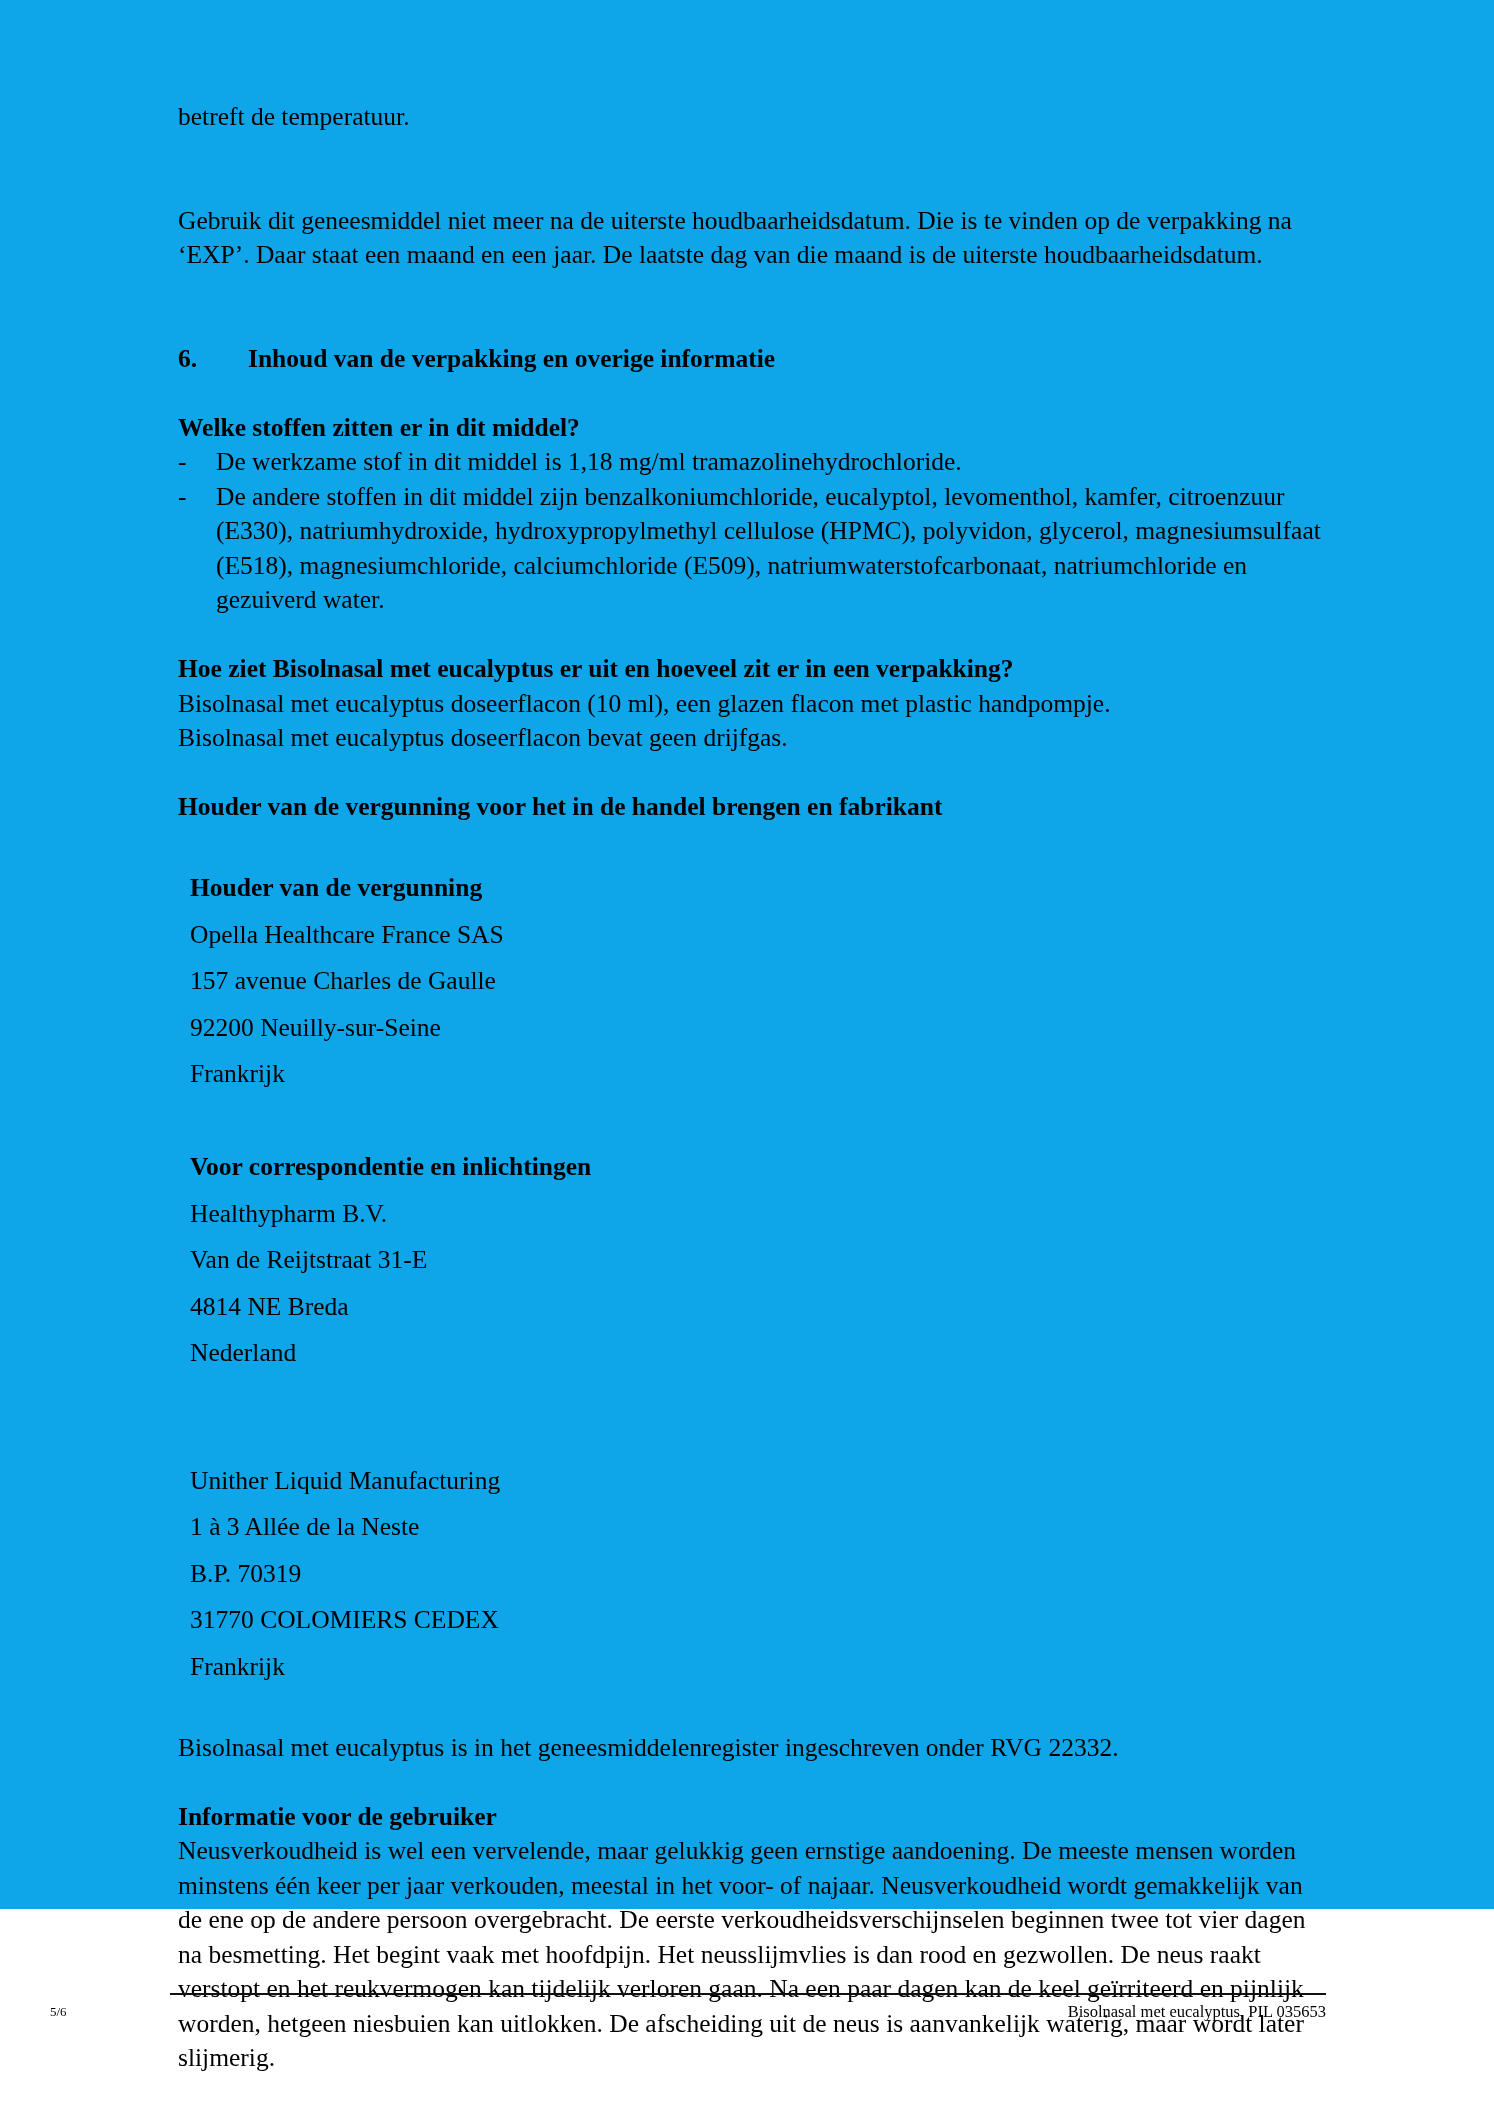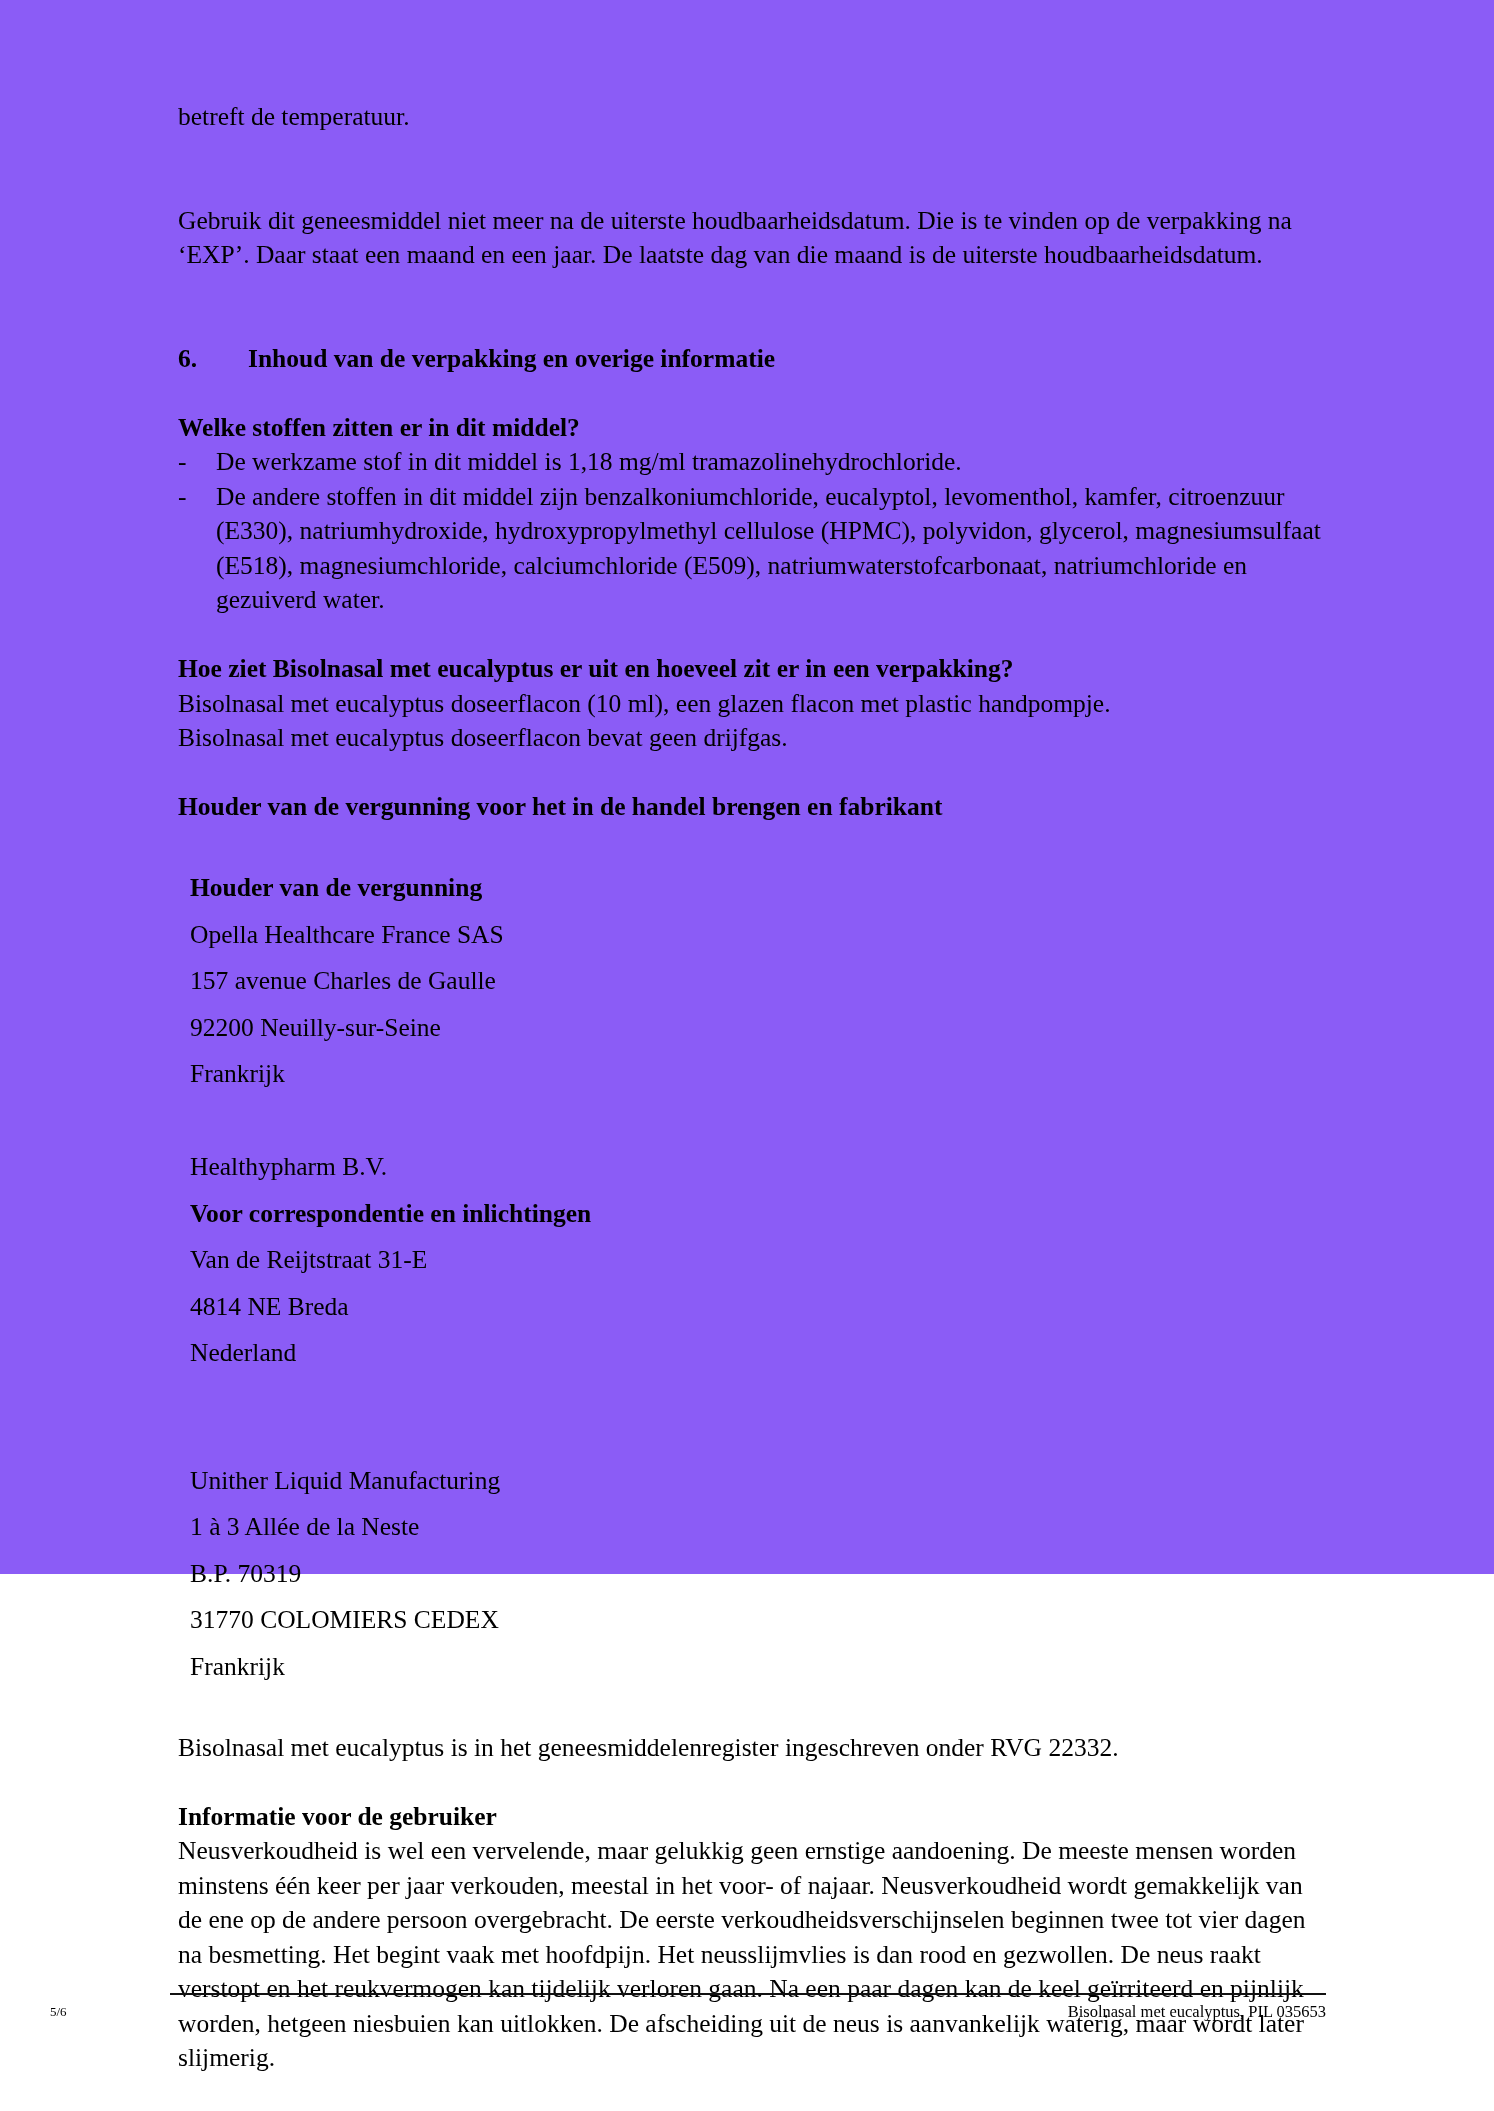--- a/index.html
+++ b/index.html
@@ -13,23 +13,23 @@
     position: relative;
     font-family: "Liberation Serif", "DejaVu Serif", serif;
     color: #000000;
     -webkit-font-smoothing: antialiased;
   }
   .page {
     position: absolute;
     left: 0;
     top: 0;
     width: 1494px;
-    height: 1574px;
+    height: 1909px;
     box-sizing: border-box;
-    background: #8b5cf6;
+    background: #0ea5e9;
   }
   .content {
     position: absolute;
     left: 178px;
     top: 100px;
     width: 1145px;
   }
   p, .line {
     margin: 12px;
     font-size: 25.5px;
@@ -164,22 +164,22 @@
       <p class="line bold">Houder van de vergunning</p>
       <p class="line">Opella Healthcare France SAS</p>
       <p class="line">157 avenue Charles de Gaulle</p>
       <p class="line">92200 Neuilly-sur-Seine</p>
       <p class="line">Frankrijk</p>
     </div>
 
     <div class="spacer-md"></div>
 
     <div class="addr-block">
+      <p class="line bold">Voor correspondentie en inlichtingen</p>
       <p class="line">Healthypharm B.V.</p>
-      <p class="line bold">Voor correspondentie en inlichtingen</p>
       <p class="line">Van de Reijtstraat 31-E</p>
       <p class="line">4814 NE Breda</p>
       <p class="line">Nederland</p>
     </div>
 
     <div class="spacer-md"></div>
 
 
     <div class="spacer-md"></div>
 

